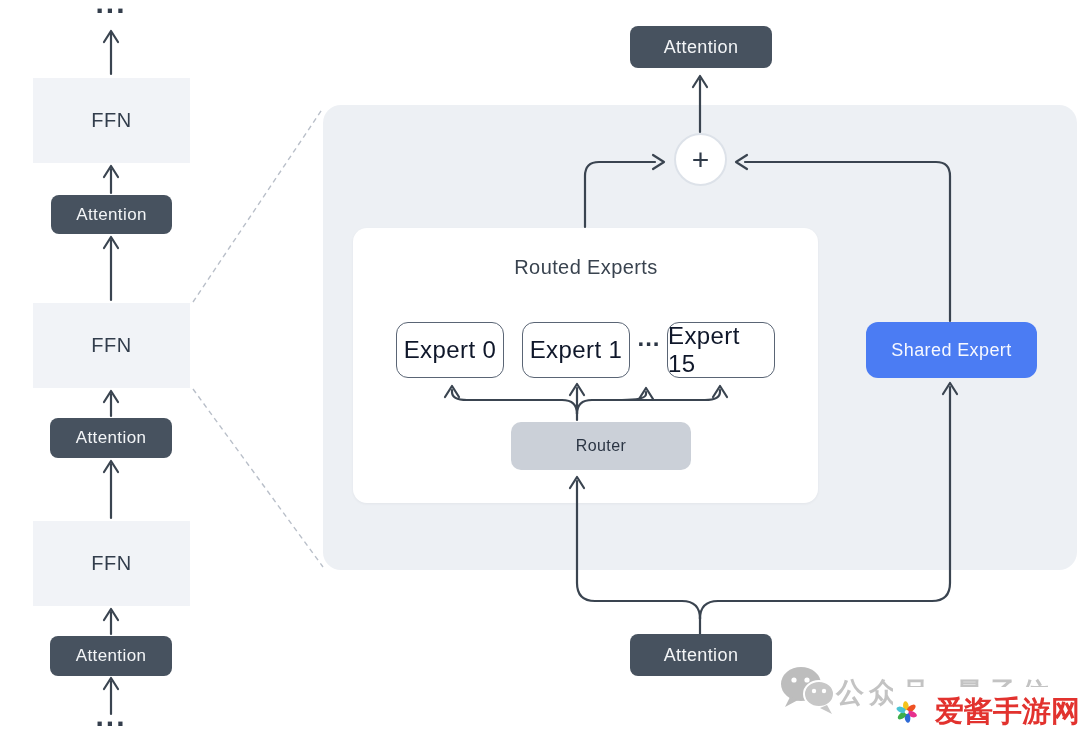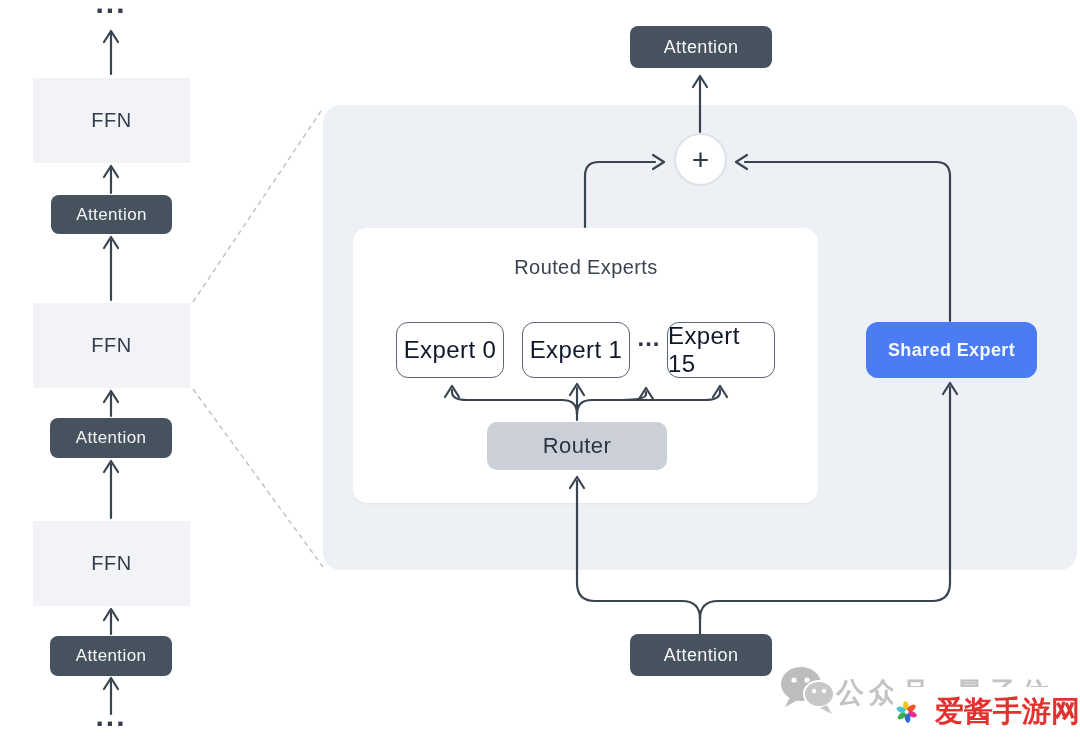--- a/index.html
+++ b/index.html
@@ -9,21 +9,21 @@
   }
   .abs{position:absolute;}
   
   .block{
     position:absolute;display:flex;align-items:center;justify-content:center;
     box-sizing:border-box;letter-spacing:.4px;
   }
   .block.dark{background:#47525f;color:#f3f5f7;border-radius:8px;font-size:18px;}
   .block.light{background:#f1f3f7;color:#323d4c;border-radius:0;font-size:20px;letter-spacing:.6px;}
   .block.expert{background:#ffffff;border:1.6px solid #5a6troke575;border:1.6px solid #5a6575;border-radius:12px;font-size:24px;color:#0f172a;}
-  .block.router{background:#cbd0d8;color:#2b3544;border-radius:10px;font-size:22px;}
+  .block.router{background:#cbd0d8;color:#2b3544;border-radius:10px;font-size:16px;margin-left:24px;}
   .block.shared{background:#4b7cf3;color:#f6f8ff;border-radius:12px;font-size:18px;}
   .panel{
     position:absolute;left:323px;top:105px;width:754px;height:465px;
     background:#edf0f4;border-radius:18px;
   }
   .card{
     position:absolute;left:353px;top:228px;width:465px;height:275px;
     background:#ffffff;border-radius:14px;box-shadow:0 1px 3px rgba(30,40,60,.05);
   }
   .panel-title{
@@ -138,21 +138,21 @@
 
   <div class="card-title z4">Routed Experts</div>
 
   <div class="block expert z4" style="left:396px;top:322px;width:108px;height:56px;">Expert 0</div>
   <div class="block expert z4" style="left:522px;top:322px;width:108px;height:56px;">Expert 1</div>
   <div class="dots-small z4">...</div>
   <div class="block expert z4" style="left:667px;top:322px;width:108px;height:56px;">Expert 15</div>
 
   <div class="block router z4" style="left:487px;top:422px;width:180px;height:48px;">Router</div>
 
-  <div class="block shared z4" style="left:866px;top:322px;width:171px;height:56px;font-weight:bold;">Shared Expert</div>
+  <div class="block shared z4" style="left:866px;top:322px;width:171px;height:56px;">Shared Expert</div>
 
   <div class="block dark z4" style="left:630px;top:634px;width:142px;height:42px;">Attention</div>
 
   <svg class="abs z5" style="left:778px;top:664px;" width="58" height="52" viewBox="0 0 58 52">
     <ellipse cx="23" cy="20" rx="20" ry="17" fill="#bdbdbd"></ellipse>
     <path d="M12,33 L7,43 L20,36 Z" fill="#bdbdbd"></path>
     <circle cx="16" cy="16" r="2.6" fill="#ffffff"></circle>
     <circle cx="29" cy="16" r="2.6" fill="#ffffff"></circle>
     <ellipse cx="41" cy="30" rx="15" ry="13" fill="#c7c7c7" stroke="#ffffff" stroke-width="2"></ellipse>
     <path d="M49,41 L54,50 L42,44 Z" fill="#c7c7c7"></path>

